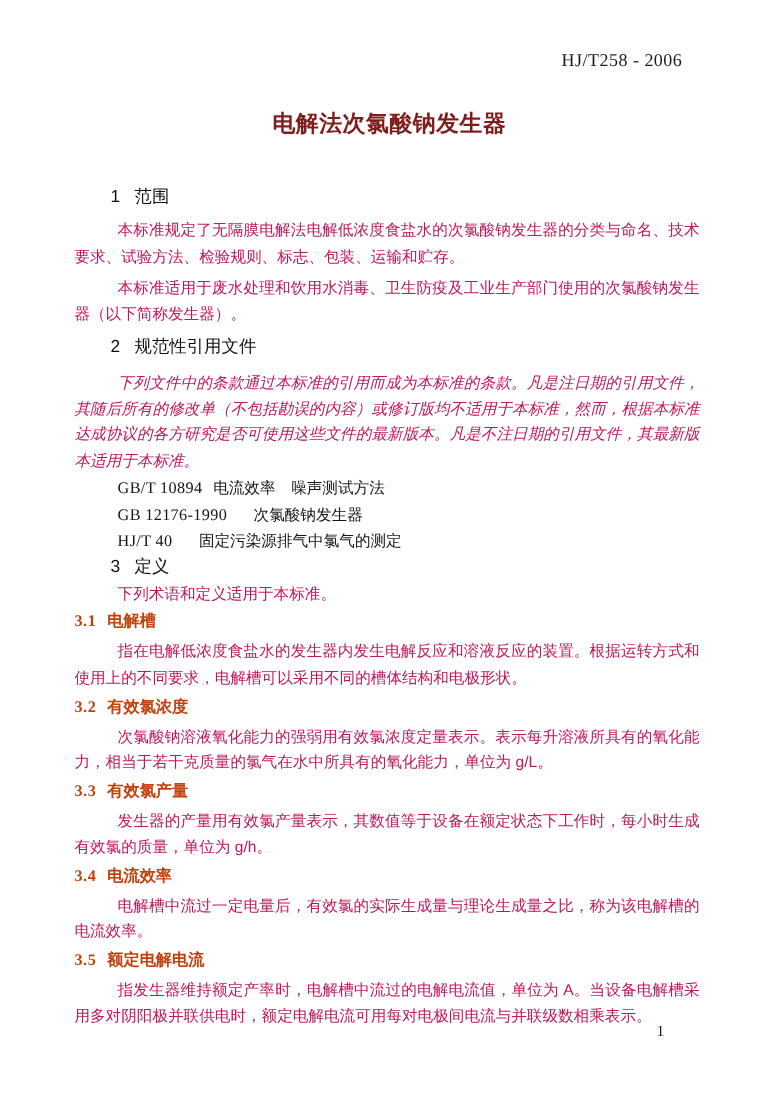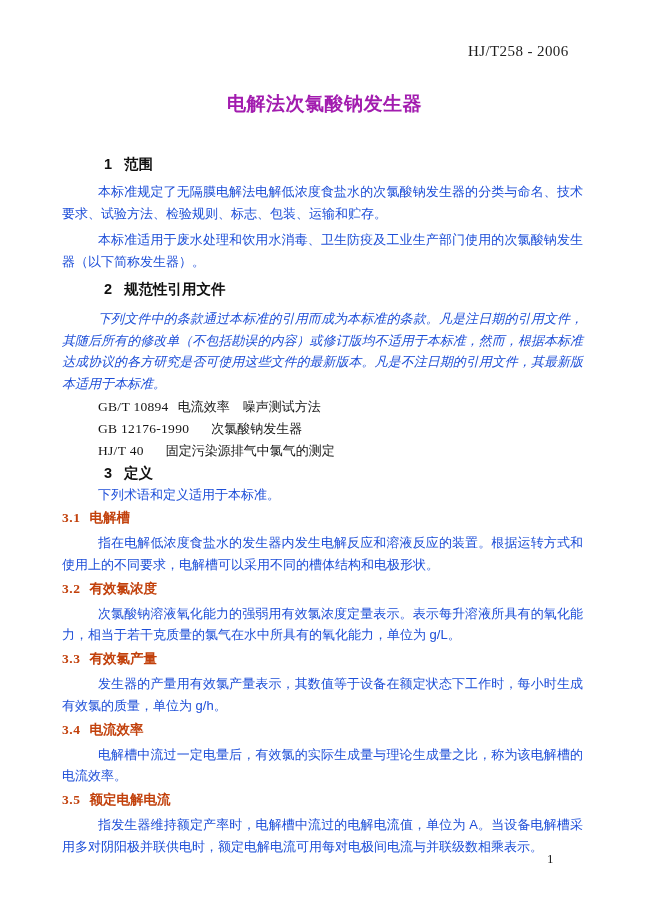--- a/index.html
+++ b/index.html
@@ -18,38 +18,38 @@
     font-size:15px;line-height:15px;
     letter-spacing:0.4px;
     color:#1d1d1d;
   }
   .doc-title{
     position:absolute;top:93px;left:0;width:649px;
     text-align:center;
     font-size:19px;line-height:22px;
     font-weight:bold;
     letter-spacing:0.5px;
-    color:#a21caf;
+    color:#7f1d1d;
   }
   .content{
     position:absolute;top:150px;left:62px;width:521px;
   }
   .sec-head{
-    font-size:14.5px;line-height:22px;font-weight:bold;
-    margin:0 0 0 42px;color:#101010;
+    font-size:14.5px;line-height:22px;font-weight:normal;
+    margin:0 0 0 30px;color:#101010;
   }
   .sec-head .sec-no{display:inline-block;margin-right:12px;}
   .sec-head.h1{margin-top:3px;margin-bottom:6px;}
   .sec-head.h2{margin-top:5px;margin-bottom:8px;}
   .sec-head.h3{margin-top:0;margin-bottom:0;}
   p.body{
     margin:0;
     font-size:13px;line-height:21.7px;
     text-align:justify;
-    color:#1d4ed8;
+    color:#be185d;
   }
   p.body.indent{text-indent:36px;}
   p.p1{margin-bottom:5px;}
   p.p2{margin-bottom:5px;}
   p.s2p{margin-bottom:1px;font-style:italic;}
   .refs{margin:0;}
   .ref-line{
     padding-left:36px;
     font-size:13px;line-height:22px;
     white-space:nowrap;

